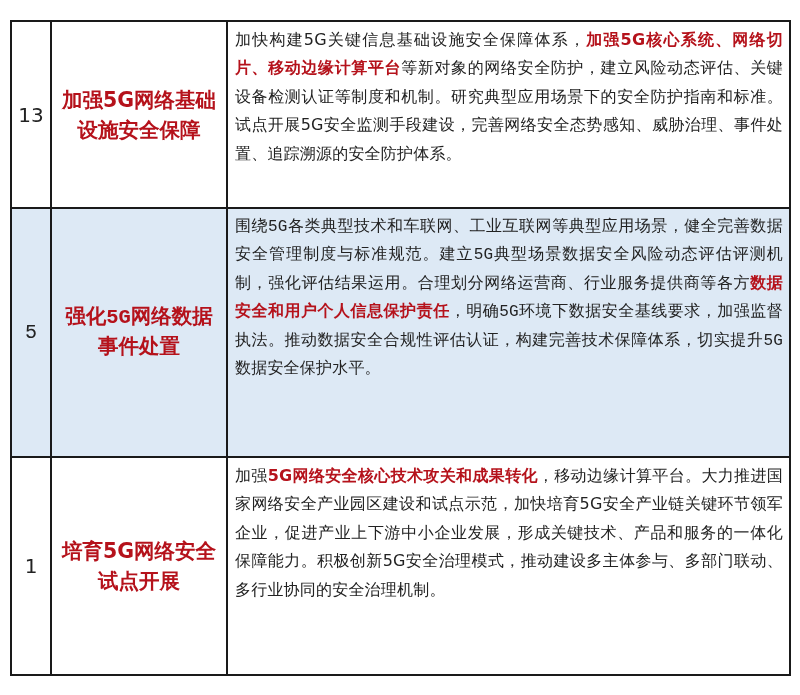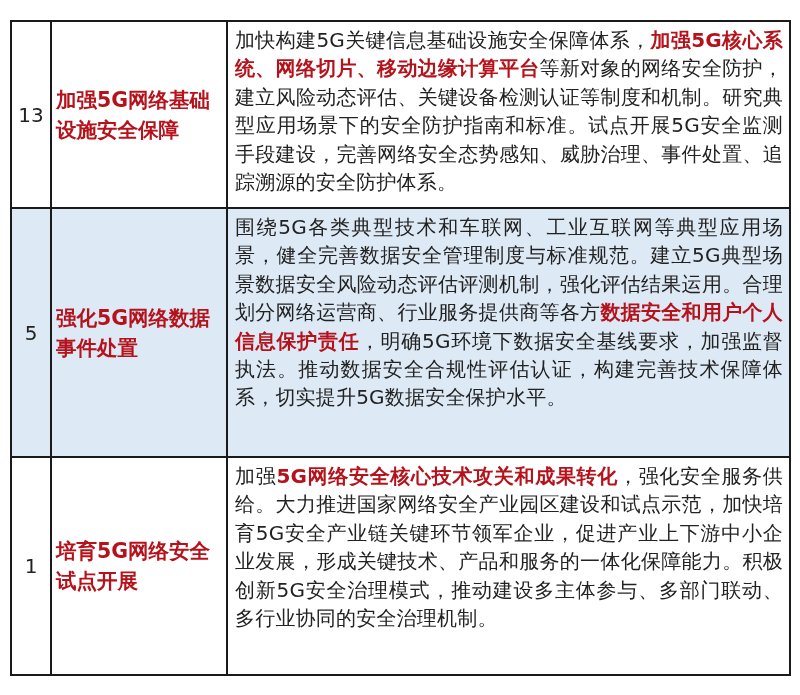--- a/index.html
+++ b/index.html
@@ -5,26 +5,26 @@
   html, body { margin: 0; padding: 0; background: #ffffff; }
   body { width: 800px; height: 695px; position: relative; overflow: hidden;
          font-family: "DejaVu Sans", "Liberation Sans", sans-serif; color: #222; }
   table { position: absolute; left: 10px; top: 20px; border-collapse: collapse;
           width: 779px; table-layout: fixed; }
   td { border: 2px solid #1a1a1a; vertical-align: middle; padding: 0; }
   col.c1 { width: 40px; }
   col.c2 { width: 176px; }
   col.c3 { width: 563px; }
   .num { text-align: center; font-size: 20px; color: #222; }
-  .title { font-size: 20.5px; font-weight: bold; color: #b5121b;
+  .title { text-align: center; font-size: 20.5px; font-weight: bold; color: #b5121b;
            line-height: 30px; padding: 8px 4px; }
-  .body { font-size: 20px; line-height: 28.4px; padding: 4px 6px 6px 7px;
+  .body { font-size: 16px; line-height: 28.4px; padding: 4px 6px 6px 7px;
           vertical-align: top; text-align: justify; letter-spacing: 0.2px; margin-top: 18px; }
   .hl { color: #b5121b; font-weight: bold; }
-  tr.alt td { background: #dde9f5; }
+  tr.alt td { background: #dde9f5; font-family: Liberation Mono, monospace; }
   tr.r13 { height: 187px; }
   tr.r14 { height: 249px; }
   tr.r15 { height: 218px; }
 </style>
 </head>
 <body>
 
 <table>
   <colgroup>
       <col class="c1">
@@ -47,16 +47,16 @@
         <div>事件处置</div>
       </td>
       <td class="body"><span>围绕5G各类典型技术和车联网、工业互联网等典型应用场景，健全完善数据安全管理制度与标准规范。建立5G典型场景数据安全风险动态评估评测机制，强化评估结果运用。合理划分网络运营商、行业服务提供商等各方</span><span class="hl">数据安全和用户个人信息保护责任</span><span>，明确5G环境下数据安全基线要求，加强监督执法。推动数据安全合规性评估认证，构建完善技术保障体系，切实提升5G数据安全保护水平。</span></td>
     </tr>
     <tr class="r15">
       <td class="num">1</td>
       <td class="title">
         <div>培育5G网络安全</div>
         <div>试点开展</div>
       </td>
-      <td class="body"><span>加强</span><span class="hl">5G网络安全核心技术攻关和成果转化</span><span>，强化安全服务供给。大力推进国家网络安全产业园区建设和试点示范，加快培育5G安全产业链关键环节领军企业，促进产业上下游中小企业发展，形成关键技术、产品和服务的一体化保障能力。积极创新5G安全治理模式，推动建设多主体参与、多部门联动、多行业协同的安全治理机制。</span></td>
+      <td class="body"><span>加强</span><span class="hl">5G网络安全核心技术攻关和成果转化</span><span>，移动边缘计算平台。大力推进国家网络安全产业园区建设和试点示范，加快培育5G安全产业链关键环节领军企业，促进产业上下游中小企业发展，形成关键技术、产品和服务的一体化保障能力。积极创新5G安全治理模式，推动建设多主体参与、多部门联动、多行业协同的安全治理机制。</span></td>
     </tr>
   </tbody>
 </table>
 
 </body></html>

